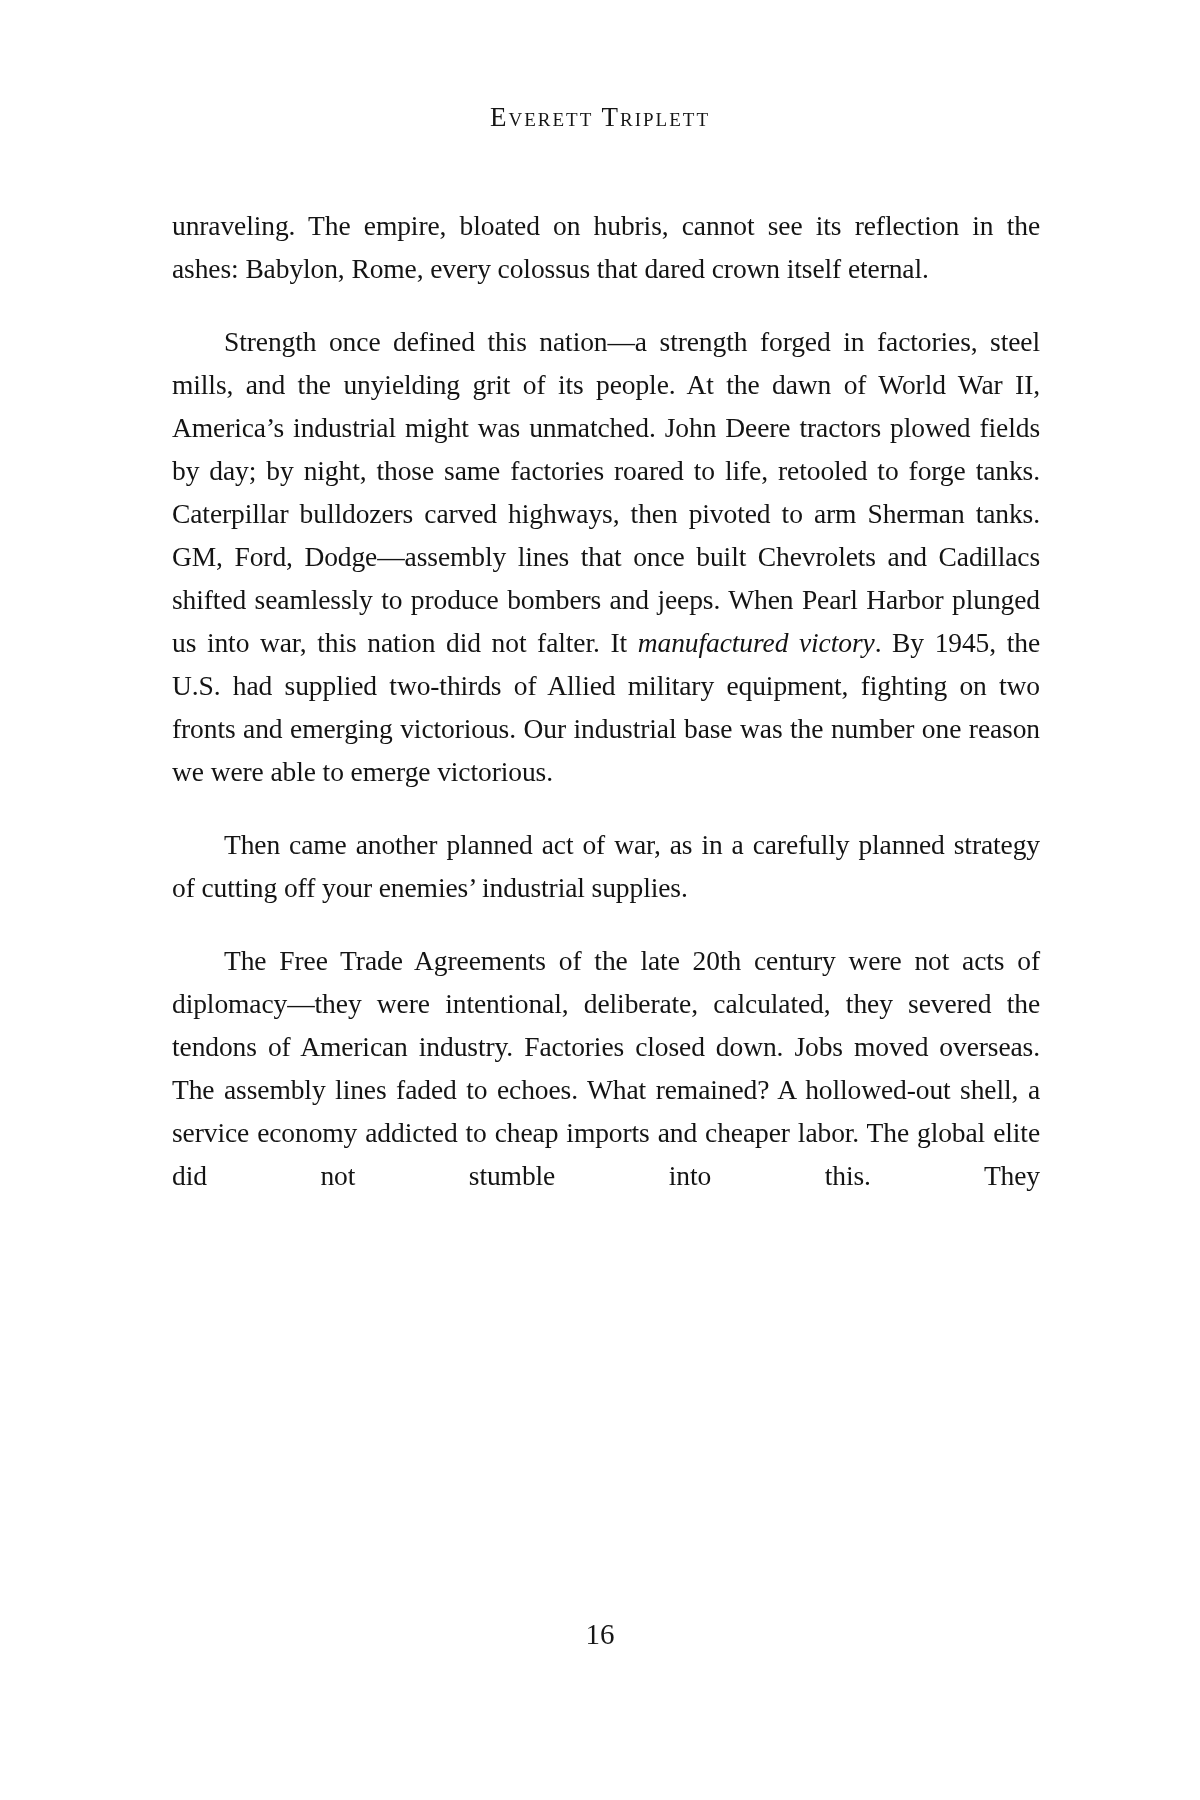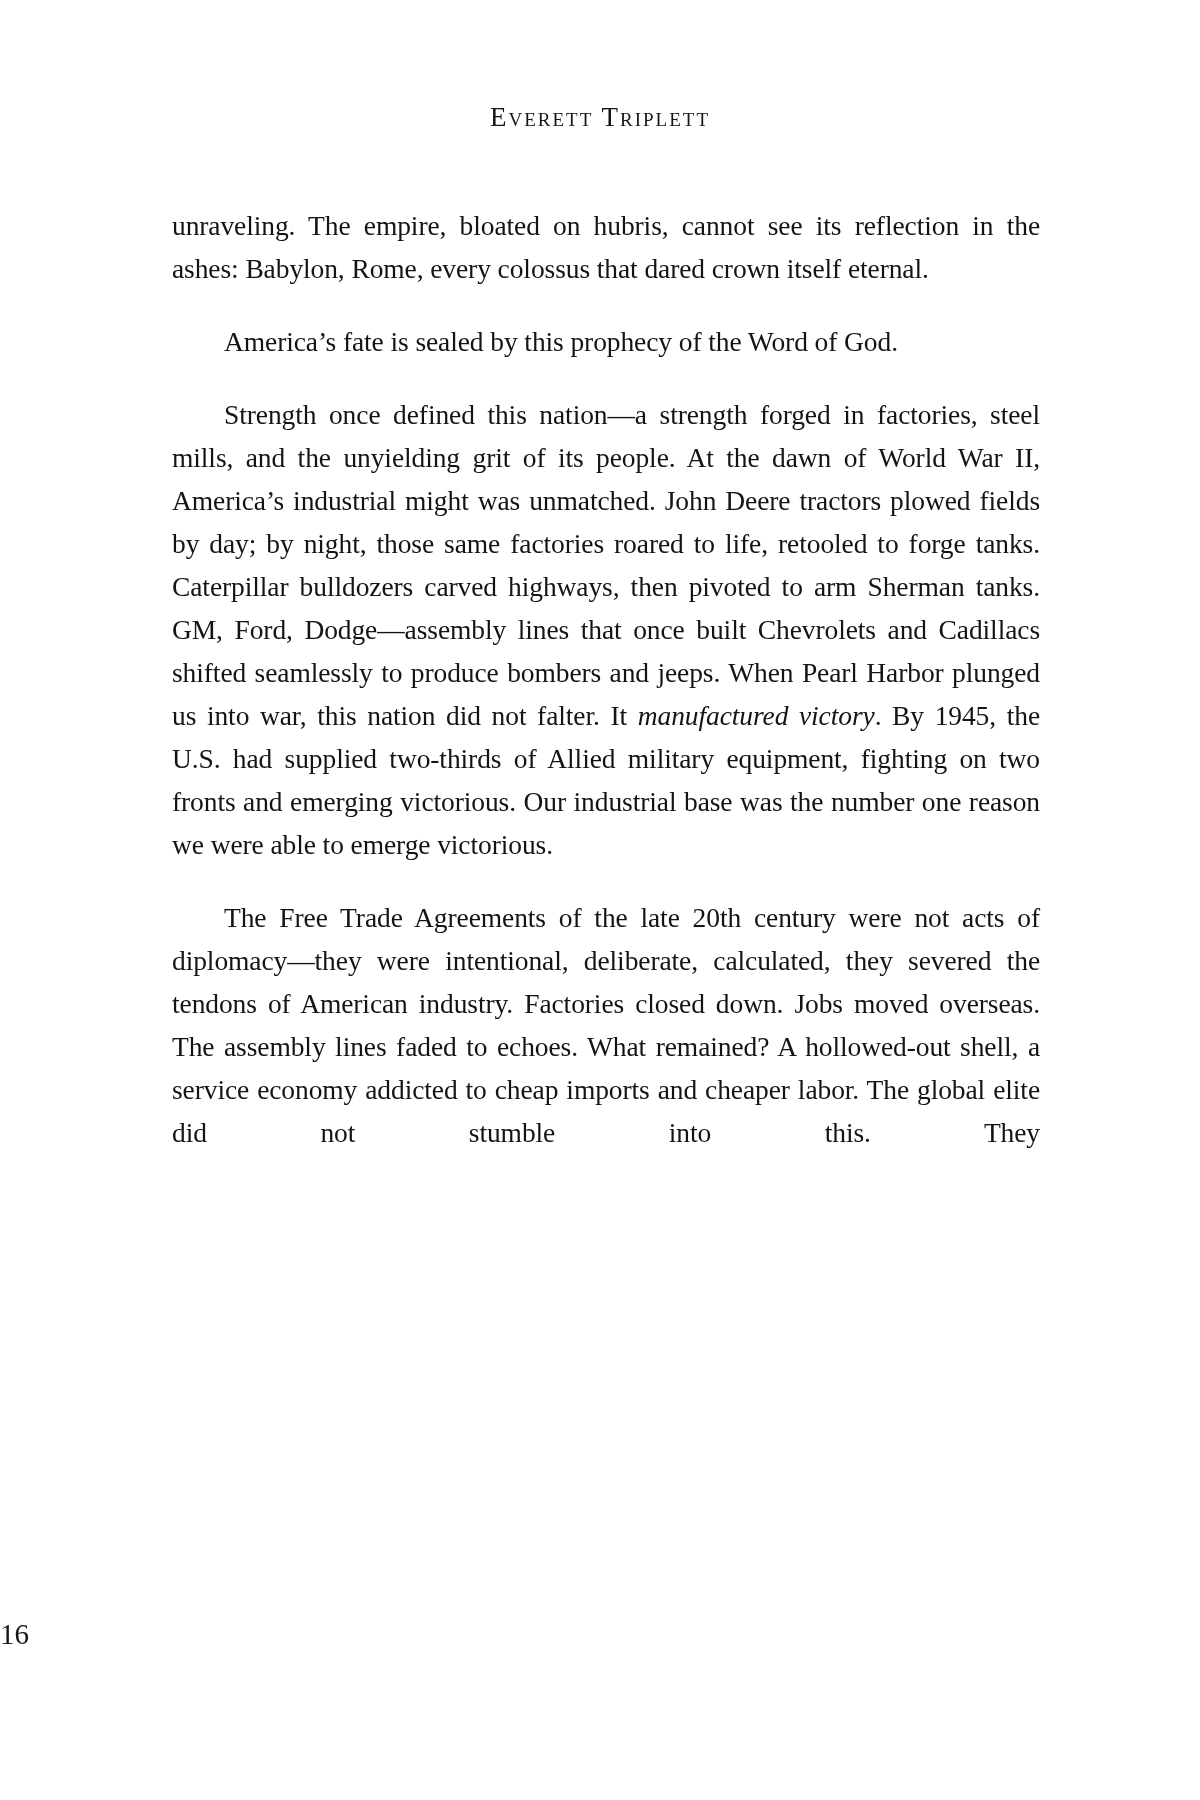--- a/index.html
+++ b/index.html
@@ -49,32 +49,32 @@
     text-align-last: justify;
   }
   .seg-normal { font-style: normal; font-weight: normal; }
   .seg-italic { font-style: italic; font-weight: normal; }
   .seg-bold-italic { font-style: italic; font-weight: bold; }
   .page-number {
     position: absolute;
     top: 1618px;
     left: 0;
     width: 100%;
-    text-align: left;
+    text-align: center;
     font-size: 29px;
     color: #161616;
   }
 </style>
 </head>
 <body>
 
 <div class="page">
   <div class="running-header">Everett Triplett</div>
 
   <div class="body-text">
       <p><span class="seg-normal">unraveling. The empire, bloated on hubris, cannot see its reflection in the ashes: Babylon, Rome, every colossus that dared crown itself eternal.</span></p>
-      <p class="indented"><span class="seg-normal">America’s fate is sealed by this prophecy of the Word of God.</span></p>
       <p class="indented"><span class="seg-normal">Strength once defined this nation—a strength forged in factories, steel mills, and the unyielding grit of its people. At the dawn of World War II, America’s industrial might was unmatched. John Deere tractors plowed fields by day; by night, those same factories roared to life, retooled to forge tanks. Caterpillar bulldozers carved highways, then pivoted to arm Sherman tanks. GM, Ford, Dodge—assembly lines that once built Chevrolets and Cadillacs shifted seamlessly to produce bombers and jeeps. When Pearl Harbor plunged us into war, this nation did not falter. It </span><span class="seg-italic">manufactured victory</span><span class="seg-normal">. By 1945, the U.S. had supplied two-thirds of Allied military equipment, fighting on two fronts and emerging victorious. Our industrial base was the number one reason we were able to emerge victorious.</span></p>
+      <p class="indented"><span class="seg-normal">Then came another planned act of war, as in a carefully planned strategy of cutting off your enemies’ industrial supplies.</span></p>
       <p class="indented continues"><span class="seg-normal">The Free Trade Agreements of the late 20th century were not acts of diplomacy—they were intentional, deliberate, calculated, they severed the tendons of American industry. Factories closed down. Jobs moved overseas. The assembly lines faded to echoes. What remained? A hollowed-out shell, a service economy addicted to cheap imports and cheaper labor. The global elite did not stumble into this. They</span></p>
     </div>
 
   <div class="page-number">16</div>
 </div>
 
 </body></html>

